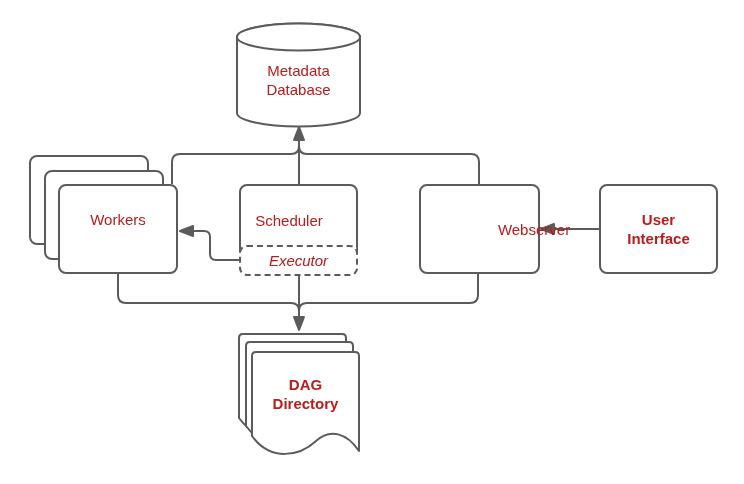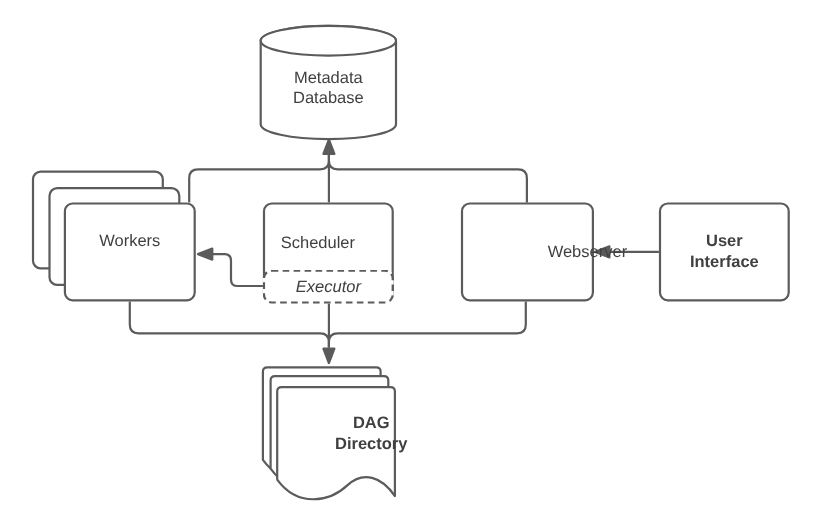--- a/index.html
+++ b/index.html
@@ -22,21 +22,21 @@
   }
   .box.dashed { border-style: dashed; z-index: 3; }
   .label {
     position: absolute;
     display: flex;
     align-items: center;
     justify-content: center;
     text-align: center;
     font-size: 15px;
     line-height: 19px;
-    color: #404040;
+    color: #b91c1c;
     z-index: 4;
     pointer-events: none;
   }
   .label .inner { display: block; }
   .label .w80 { max-width: 80px; font-weight: bold; }
   .label .w90 { max-width: 92px; }
 </style>
 </head>
 <body>
 
@@ -103,17 +103,17 @@
 
   <div class="box" style="left:599px; top:184px; width:119px; height:90px;"></div>
   <div class="label" style="left:599px; top:184px; width:119px; height:90px;">
     <span class="inner w80">User Interface</span>
   </div>
 
   <div class="label" style="left:237px; top:40px; width:123px; height:80px;">
     <span class="inner w90">Metadata Database</span>
   </div>
 
-  <div class="label" style="left:252px; top:352px; width:107px; height:84px;padding-left:32px;">
+  <div class="label" style="left:252px; top:352px; width:107px; height:84px;">
     <span class="inner w80">DAG Directory</span>
   </div>
 
 </div>
 
 </body></html>

